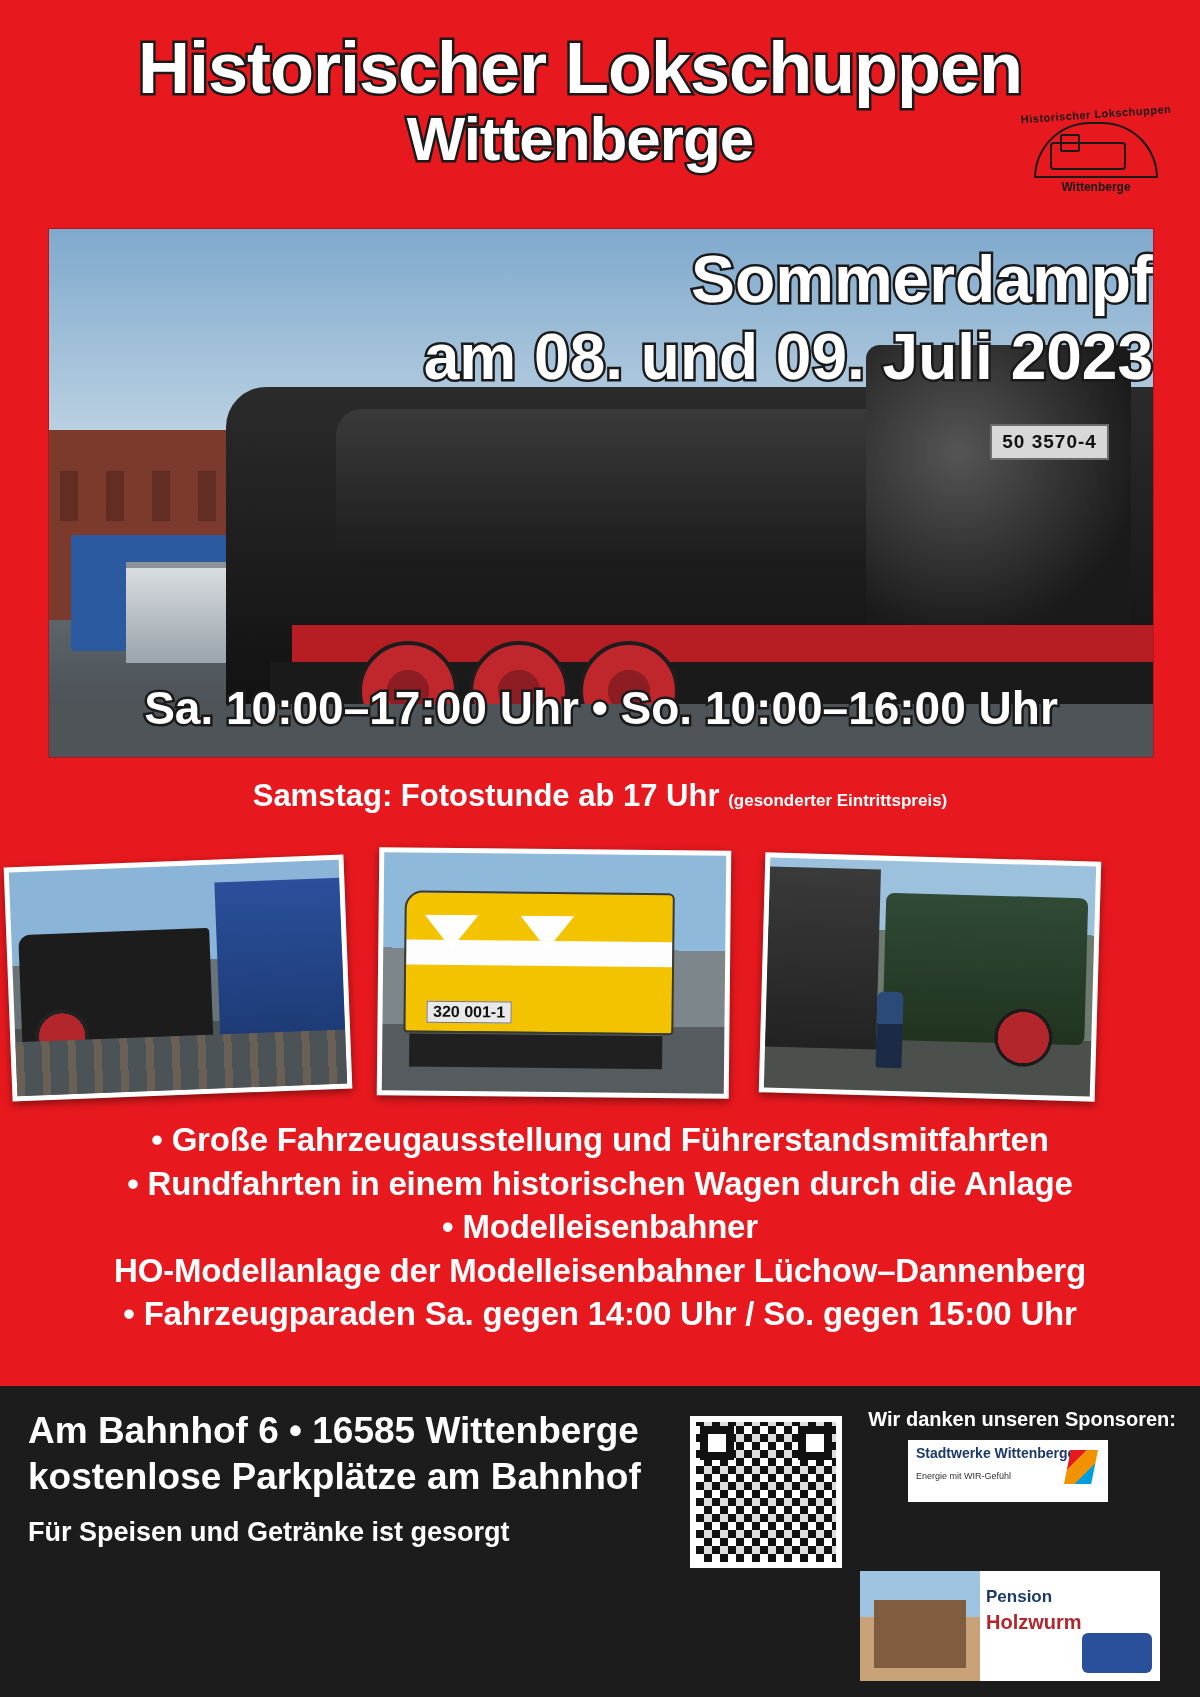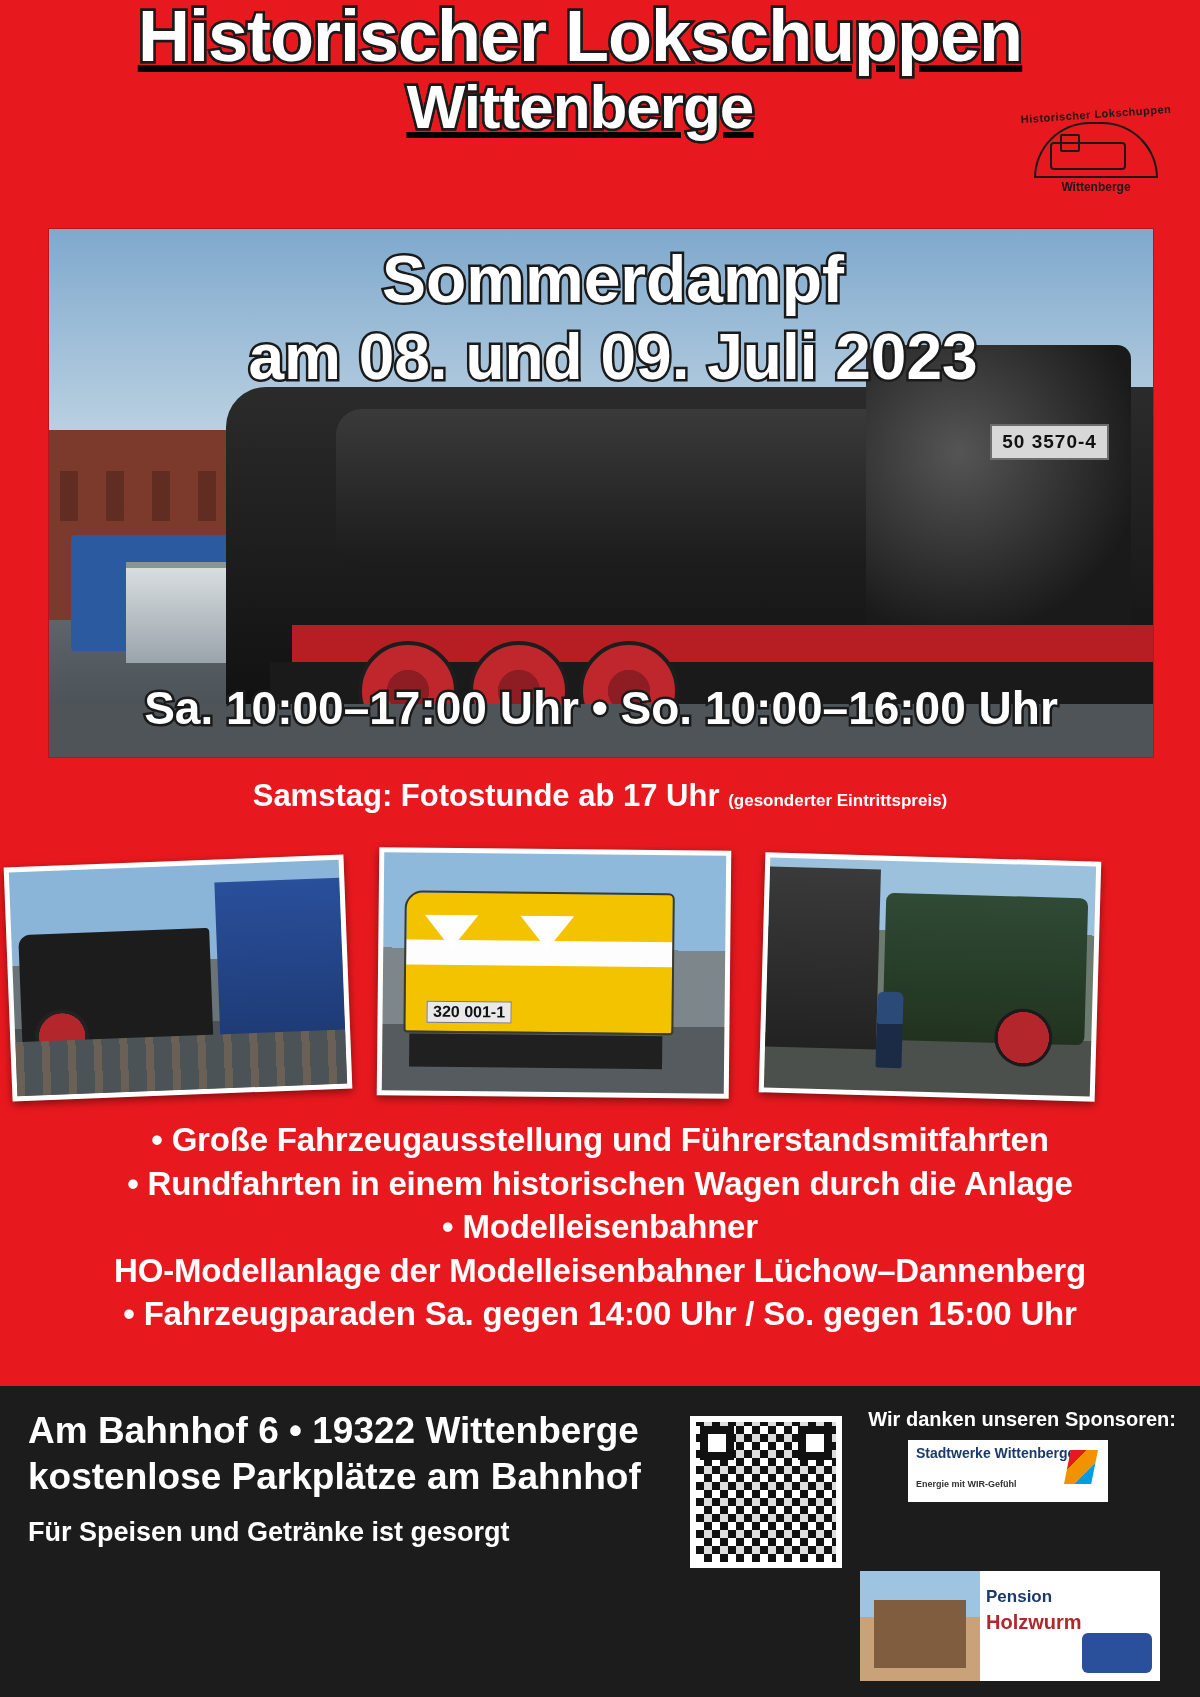--- a/index.html
+++ b/index.html
@@ -22,22 +22,21 @@
     overflow: hidden;
   }
 
   
   .header {
     position: relative;
     width: 1200px;
     height: 222px;
     background: #e8191e;
     box-sizing: border-box;
-    padding-top: 0;
-    text-decoration: underline;
+    padding-top: 32px;
   }
   .header-titles {
     text-align: center;
     padding-right: 40px;
   }
   .title-line1,
   .title-line2 {
     color: #ffffff;
     font-weight: bold;
     letter-spacing: -1px;
@@ -203,23 +202,23 @@
   .hero .w1 { left: 28%; }
   .hero .w2 { left: 38%; }
   .hero .w3 { left: 48%; }
   .hero .ground {
     position: absolute;
     left: 0; bottom: 0; width: 100%; height: 10%;
     background: #4e5458;
   }
   .hero-title {
     position: absolute;
-    left: 12px; top: 16px;
+    left: 0; top: 16px;
     width: 100%;
-    text-align: center;
+    text-align: right;
     color: #ffffff;
     font-weight: bold;
     -webkit-text-stroke: 5px #1a1a1a;
     paint-order: stroke fill;
     line-height: 1.05;
   }
   .hero-title .l1 { font-size: 66px; display: block; }
   .hero-title .l2 { font-size: 64px; display: block; margin-top: 10px; }
   .hero-hours {
     position: absolute;
@@ -455,23 +454,22 @@
     padding: 6px 8px;
   }
   .sponsor1 .s-name {
     font-size: 14px;
     font-weight: bold;
     line-height: 1.05;
     color: #1b3a6b;
   }
   .sponsor1 .s-sub {
     font-size: 9px;
-    margin-top: 18px;
+    margin-top: 10px;
     color: #333;
-    font-weight: bold;
   }
   .sponsor1 .s-mark {
     position: absolute;
     right: 10px;
     top: 10px;
     width: 34px;
     height: 34px;
     background:
       linear-gradient(135deg, #e8191e 0 33%, #f39200 33% 66%, #009ee0 66% 100%);
     clip-path: polygon(20% 0, 100% 0, 80% 100%, 0 100%);
@@ -603,21 +601,21 @@
   <div class="bullets">
     <div class="line">• Große Fahrzeugausstellung und Führerstandsmitfahrten</div>
     <div class="line">• Rundfahrten in einem historischen Wagen durch die Anlage</div>
     <div class="line">• Modelleisenbahner</div>
     <div class="line">HO-Modellanlage der Modelleisenbahner Lüchow–Dannenberg</div>
     <div class="line">• Fahrzeugparaden Sa. gegen 14:00 Uhr / So. gegen 15:00 Uhr</div>
   </div>
 
   <div class="footer">
     <div class="footer-address">
-      <div class="l1">Am Bahnhof 6 • 19322 Wittenberge</div>
+      <div class="l1">Am Bahnhof 6 • 16585 Wittenberge</div>
       <div class="l2">kostenlose Parkplätze am Bahnhof</div>
       <div class="l3">Für Speisen und Getränke ist gesorgt</div>
     </div>
 
     <div class="qr"></div>
 
     <div class="sponsors-label">Wir danken unseren Sponsoren:</div>
 
     <div class="sponsor1">
       <div class="s-name">Stadtwerke Wittenberge</div>

